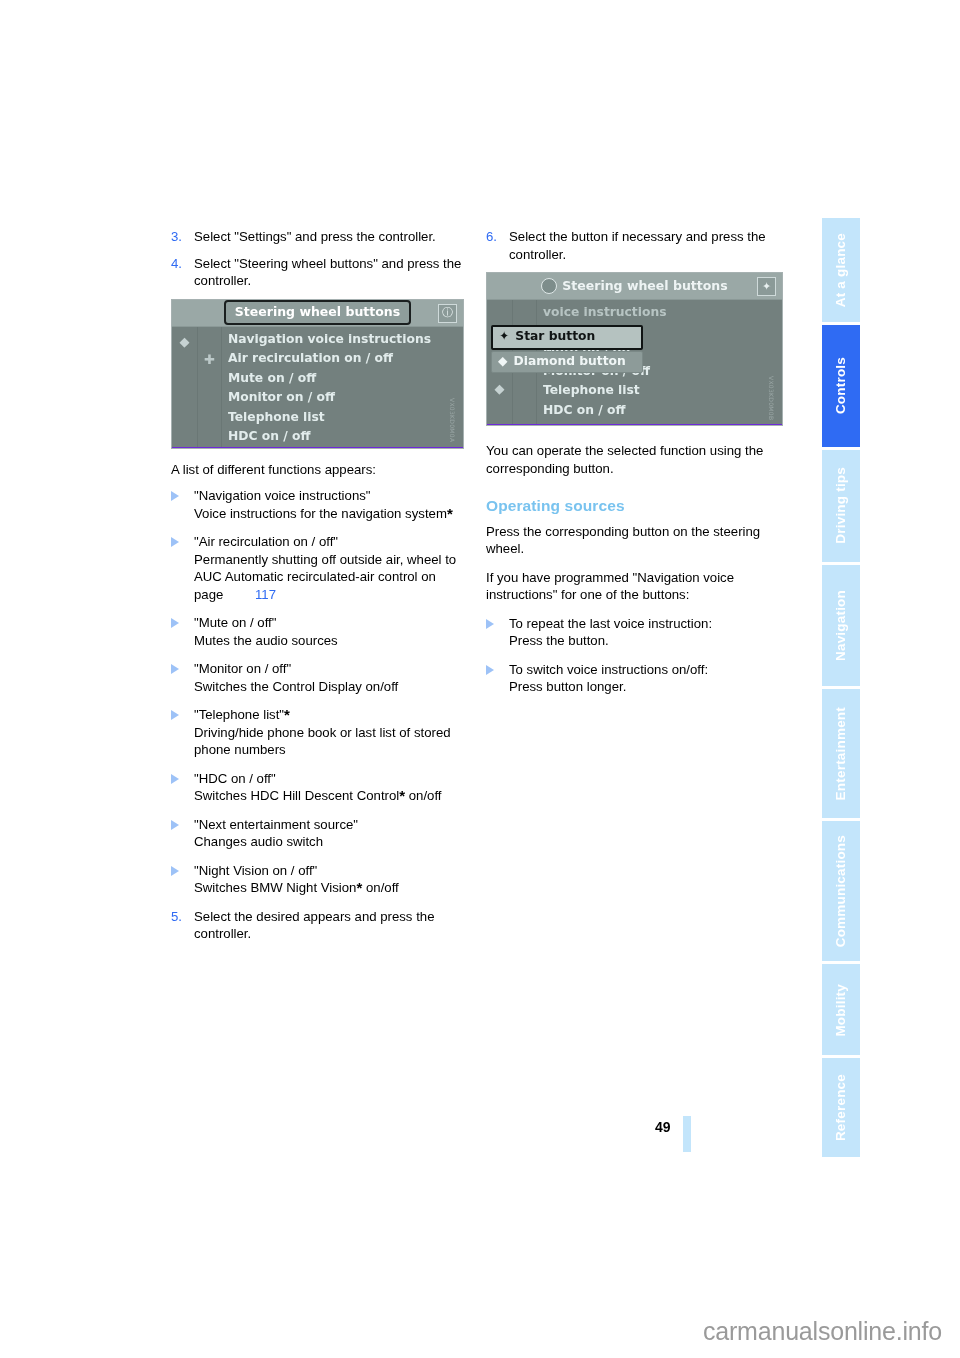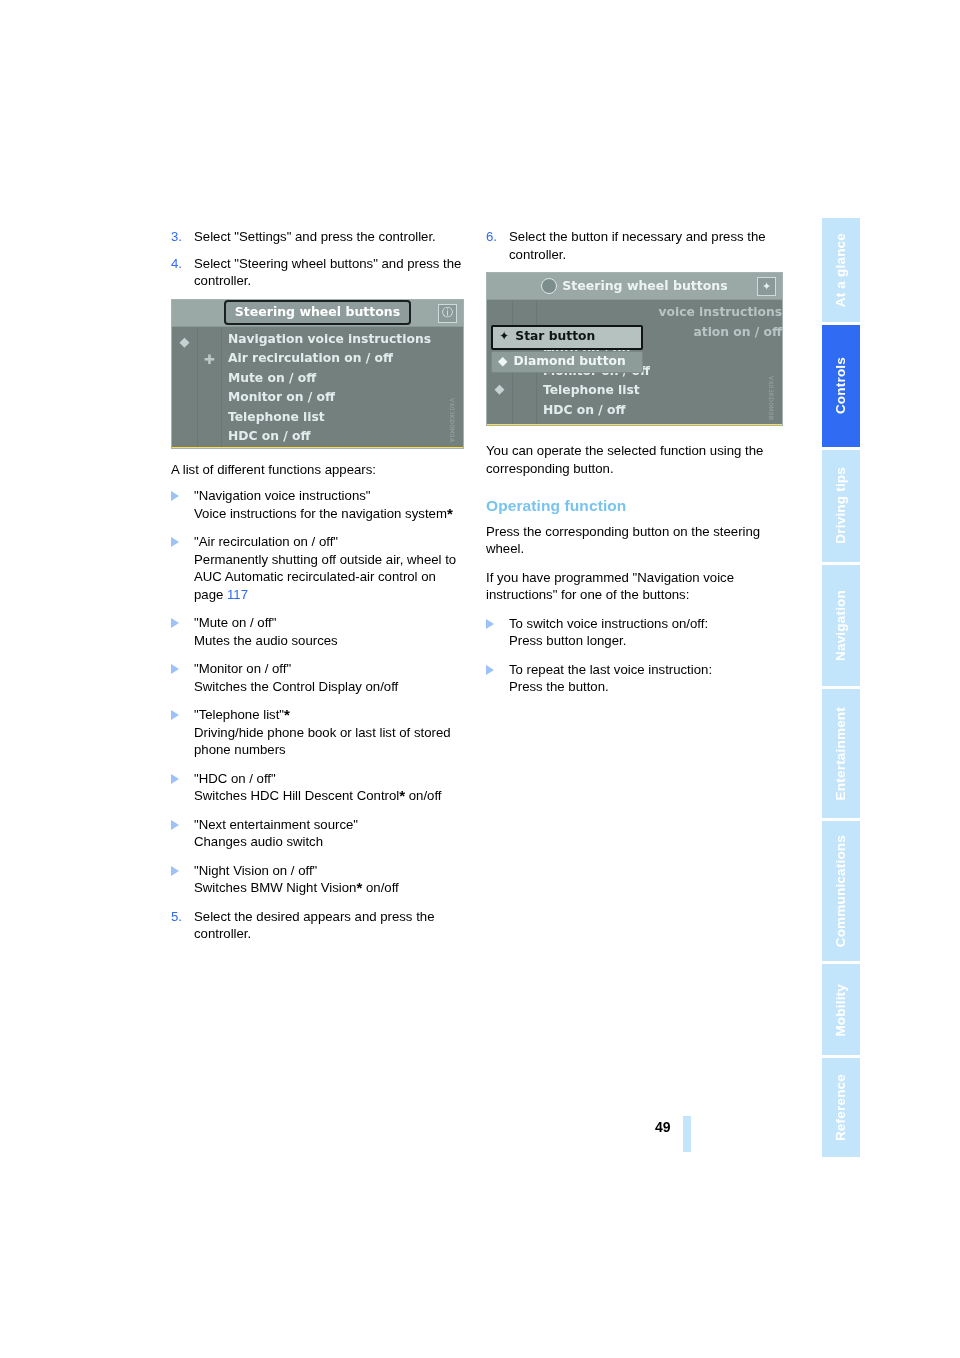--- a/index.html
+++ b/index.html
@@ -94,35 +94,35 @@
   }
   .tri {
     display: inline-block;
     width: 0; height: 0;
     border-top: 5px solid transparent;
     border-bottom: 5px solid transparent;
     border-left: 8px solid #9dc2f7;
   }
   .bullet-txt { flex: 1; }
 
-  .link { color: #2f6bf3; }
+  .link { color: #2f6bf3; margin-left: 28px; }
   .ast { font-size: 15px; line-height: 0; vertical-align: -1px; font-weight: bold;}
 
   h3.section {
     color: #79c3ef;
     font-size: 15.5px;
     font-weight: bold;
     margin: 20px 0 8px 0;
     letter-spacing: 0.1px;
   }
 
   
   .idrive {
     position: relative;
-    background: #fde047;
+    background: #6d28d9;
     border: 1px solid #a6b1b1;
     overflow: hidden;
     font-family: "DejaVu Sans", sans-serif;
   }
   .idrive-1 {
     width: 293px; height: 150px;
     margin: 4px 0 12px 0;
   }
   .idrive-2 {
     width: 297px; height: 154px;
@@ -202,21 +202,21 @@
     flex: 1;
     padding: 3px 0 0 6px;
   }
   .id-item {
     color: #e2ecec;
     font-size: 12.3px;
     font-weight: bold;
     line-height: 19.6px;
     white-space: nowrap;
   }
-  .id-dim { color: #b7c4c3; text-align: right; }
+  .id-dim { color: #b7c4c3; }
   
   .id-popup {
     position: absolute;
     left: 4px; top: 25px;
     width: 152px;
     z-index: 4;
   }
   .id-pop-row {
     font-size: 12.3px;
     font-weight: bold;
@@ -417,39 +417,39 @@
             <span>Diamond button</span>
           </div>
         </div>
 
         <div class="id-code">VX03KD0M0B</div>
       </div>
     </div>
 
     <div class="para">You can operate the selected function using the corresponding button.</div>
 
-    <h3 class="section">Operating function</h3>
+    <h3 class="section">Operating sources</h3>
 
     <div class="para">Press the corresponding button on the steering wheel.</div>
 
     <div class="para">If you have programmed "Navigation voice instructions" for one of the buttons:</div>
+
+    <div class="bullet">
+      <div class="bullet-mark"><i class="tri"></i></div>
+      <div class="bullet-txt">
+        <span>To repeat the last voice instruction:</span><br>
+        <span>Press the button.</span>
+      </div>
+    </div>
 
     <div class="bullet">
       <div class="bullet-mark"><i class="tri"></i></div>
       <div class="bullet-txt">
         <span>To switch voice instructions on/off:</span><br>
         <span>Press button longer.</span>
-      </div>
-    </div>
-
-    <div class="bullet">
-      <div class="bullet-mark"><i class="tri"></i></div>
-      <div class="bullet-txt">
-        <span>To repeat the last voice instruction:</span><br>
-        <span>Press the button.</span>
       </div>
     </div>
 
   </div>
 
   <div class="sidebar" id="sidebar">
       <div class="tab" style="height: 110px;">
         <span>At a glance</span>
       </div>
       <div class="tab active" style="height: 128px;">
@@ -470,14 +470,15 @@
       <div class="tab" style="height: 96px;">
         <span>Mobility</span>
       </div>
       <div class="tab" style="height: 104px;">
         <span>Reference</span>
       </div>
     </div>
 
   <div class="pagenum">49</div>
   <div class="pagebar"></div>
+  <div class="watermark">carmanualsonline.info</div>
 
 </div>
 
 </body></html>

